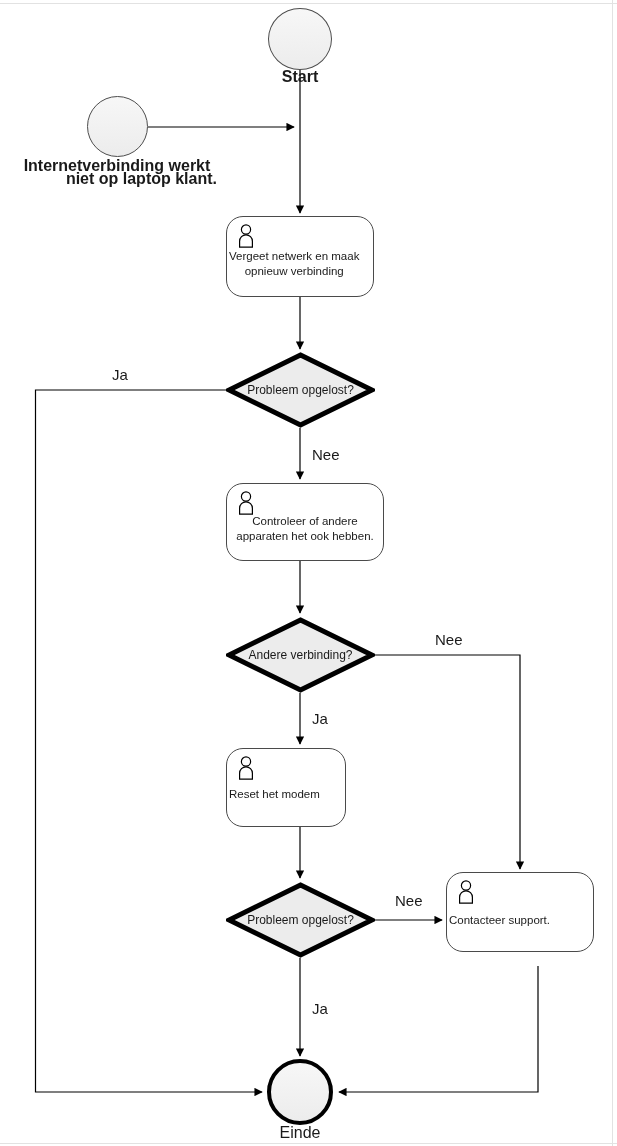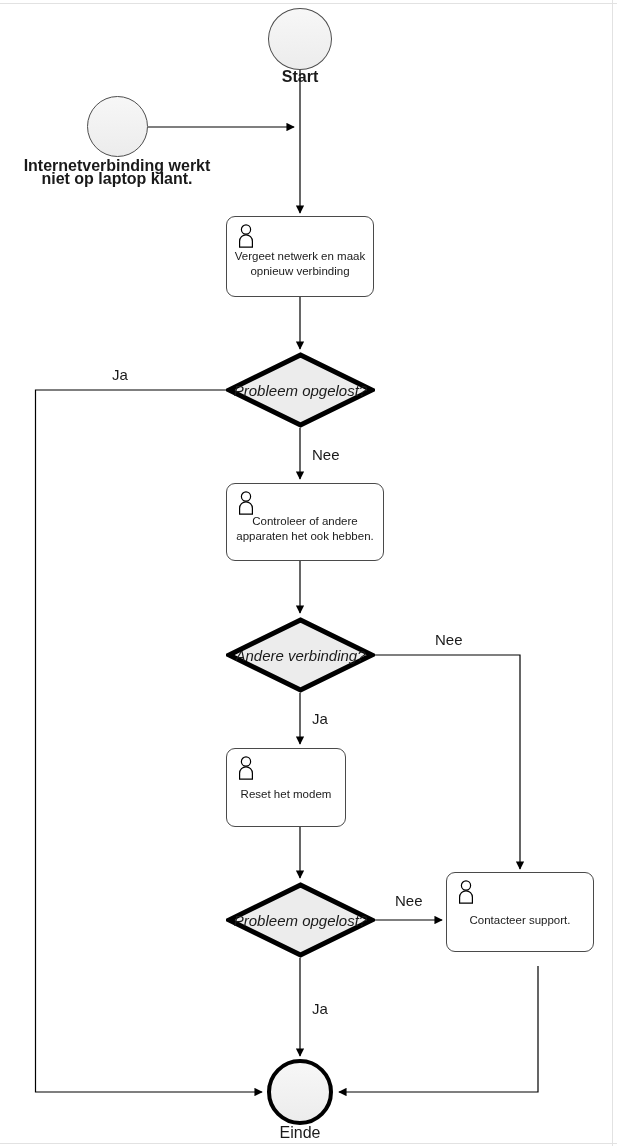--- a/index.html
+++ b/index.html
@@ -46,25 +46,24 @@
     color: #1a1a1a;
     line-height: 13px;
     white-space: nowrap;
   }
   .caption-bold {
     font-weight: bold;
   }
   
   .task {
     border: 1.3px solid #4a4a4a;
-    border-radius: 9px;
+    border-radius: 17px;
     background: #ffffff;
     display: flex;
     align-items: center;
-    justify-content: center;
   }
   .task-label {
     font-size: 11.5px;
     color: #1a1a1a;
     line-height: 15px;
     text-align: center;
     padding: 0 2px;
     white-space: pre-line;
   }
   .actor-icon {
@@ -80,25 +79,24 @@
   }
   .diamond-label {
     position: absolute;
     left: 0;
     top: 0;
     width: 100%;
     height: 100%;
     display: flex;
     align-items: center;
     justify-content: center;
-    font-size: 15px;
+    font-size: 12px;
     color: #1a1a1a;
     white-space: nowrap;
     pointer-events: none;
-    font-style: italic;
   }
   
   .edge-label {
     position: absolute;
     font-size: 15px;
     color: #1a1a1a;
     white-space: nowrap;
   }
   
   .hairline-h {
@@ -157,21 +155,21 @@
 
       <path d="M 538 966 L 538 1092 L 339 1092" marker-end="url(#arrow)"></path>
     </g>
   </svg>
 
   <div class="node circle circle-thin" style="left:268px; top:8px; width:64px; height:62px;"></div>
   <div class="node-caption caption-bold" style="left:250px; top:70px; width:100px;">Start</div>
 
   <div class="node circle circle-thin" style="left:87px; top:96px; width:61px; height:61px;"></div>
   <div class="node-caption caption-bold" style="left:17px; top:159px; width:200px;">Internetverbinding werkt</div>
-  <div class="node-caption caption-bold" style="left:17px; top:172px; width:200px;">niet op laptop klant.</div>
+  <div class="node-caption caption-bold" style="left:17px; top:172px; width:200px;text-align:right;">niet op laptop klant.</div>
 
   <div class="node task" style="left:226px; top:216px; width:148px; height:81px;">
     <svg class="actor-icon" viewBox="0 0 20 24">
       <circle cx="10" cy="5.5" r="4.6" fill="none" stroke="#000" stroke-width="1.2"></circle>
       <path d="M 3.6 23.2 L 3.6 17.2 A 6.4 6.4 0 0 1 16.4 17.2 L 16.4 23.2 Z" fill="none" stroke="#000" stroke-width="1.2"></path>
     </svg>
     <div class="task-label" style="padding-top:14px;">Vergeet netwerk en maak
 opnieuw verbinding</div>
   </div>
 

